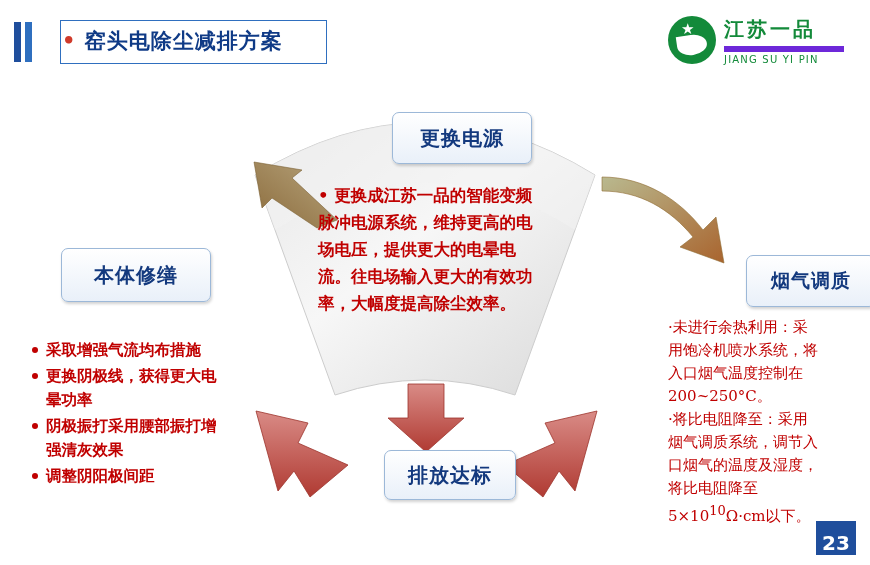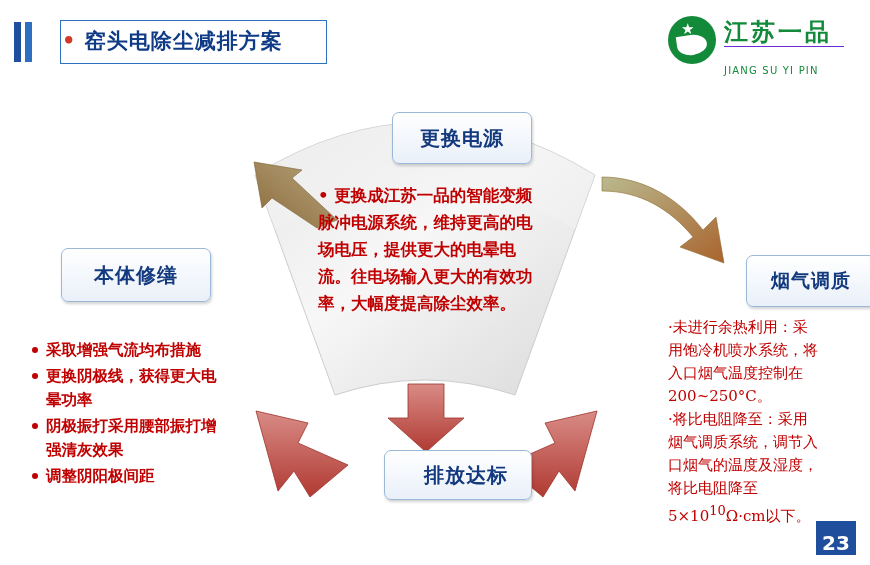--- a/index.html
+++ b/index.html
@@ -32,45 +32,45 @@
     background:#138a3a;
   }
   .logo-star{
     position:absolute;left:13px;top:6px;color:#ffffff;font-size:15px;line-height:15px;
   }
   .logo-bird{
     position:absolute;left:9px;top:19px;width:30px;height:20px;border-radius:0 50% 50% 50%;
     background:#ffffff;transform:rotate(-8deg);
   }
   .logo-cn{
-    position:absolute;left:56px;top:4px;font-size:24px;font-weight:bold;color:#138a3a;
+    position:absolute;left:56px;top:4px;font-size:20px;font-weight:bold;color:#138a3a;
     letter-spacing:3px;
   }
   .logo-en{
     position:absolute;left:56px;top:34px;font-size:10px;color:#138a3a;letter-spacing:1.2px;
-    border-top:1px solid #6d28d9;padding-top:18px;width:120px;
+    border-top:6px solid #6d28d9;padding-top:2px;width:120px;
   }
 
   
   .fan{position:absolute;left:215px;top:95px;width:420px;height:360px;}
 
   
   .node{
     position:absolute;border:1px solid #9cb8d8;border-radius:7px;
     background:linear-gradient(180deg,#ffffff 0%,#e9f0f9 100%);
     box-shadow:1px 2px 3px rgba(0,0,0,.18);
     color:#13397e;font-weight:bold;text-align:center;
     display:flex;align-items:center;justify-content:center;
     letter-spacing:1px;
     margin-left:24px;
   }
   #node-power{left:368px;top:112px;width:138px;height:50px;font-size:20px;}
   #node-body{left:37px;top:248px;width:148px;height:52px;font-size:20px;}
   #node-gas{left:722px;top:255px;width:128px;height:50px;font-size:19px;}
-  #node-emit{left:360px;top:450px;width:130px;height:48px;font-size:20px;padding-left:16px;}
+  #node-emit{left:360px;top:450px;width:130px;height:48px;font-size:20px;}
 
   
   .center-text{
     position:absolute;left:318px;top:182px;width:228px;
     color:#c00000;font-size:16.5px;line-height:27px;font-weight:bold;
   }
   .center-text .bul{color:#c00000;}
 
   .left-list{
     position:absolute;left:14px;top:322px;width:230px;

